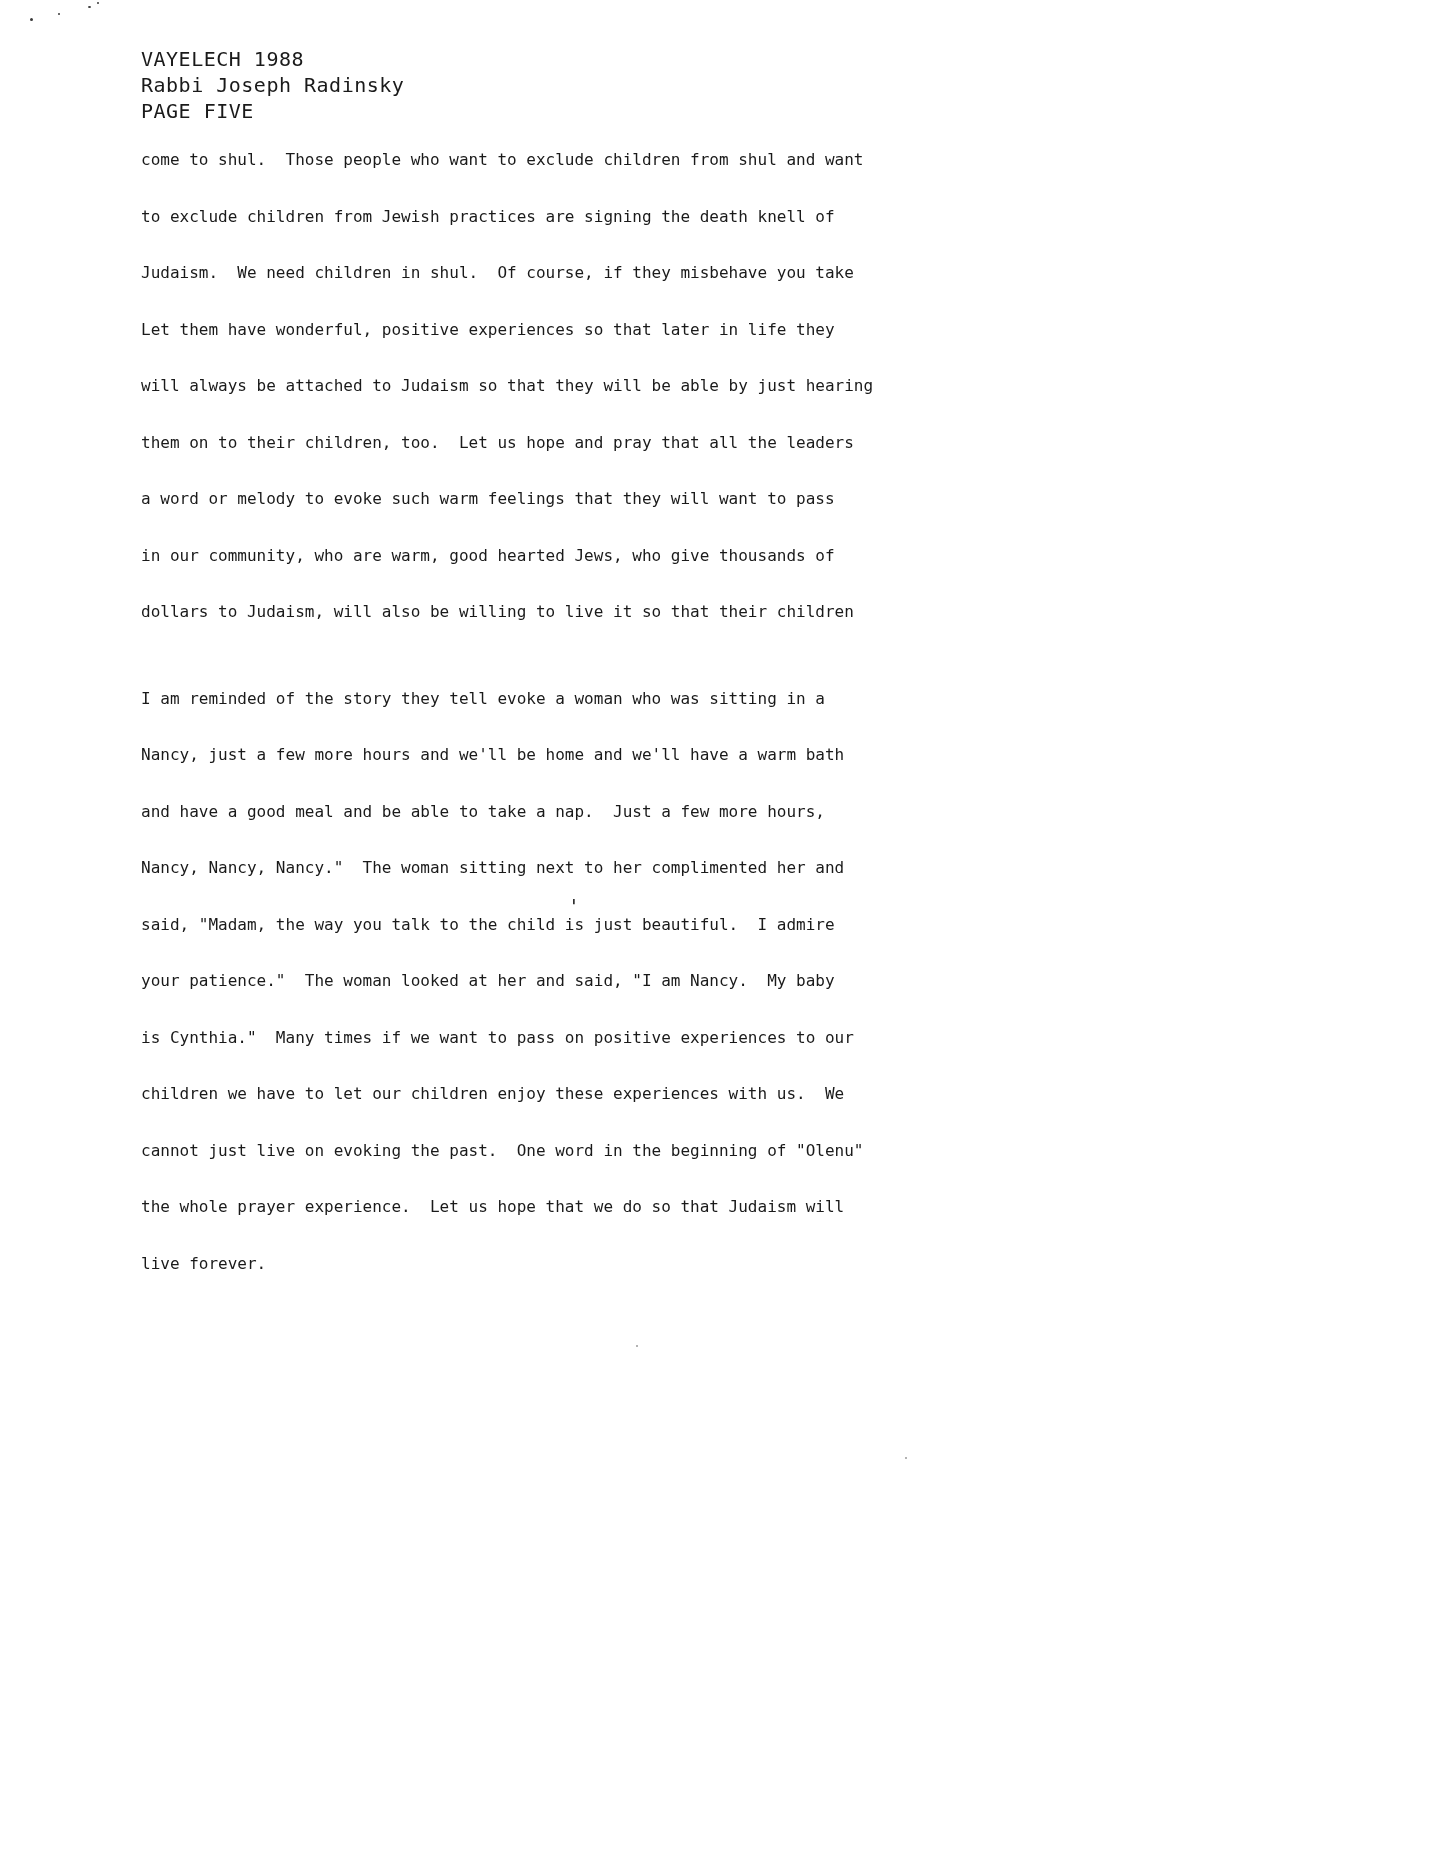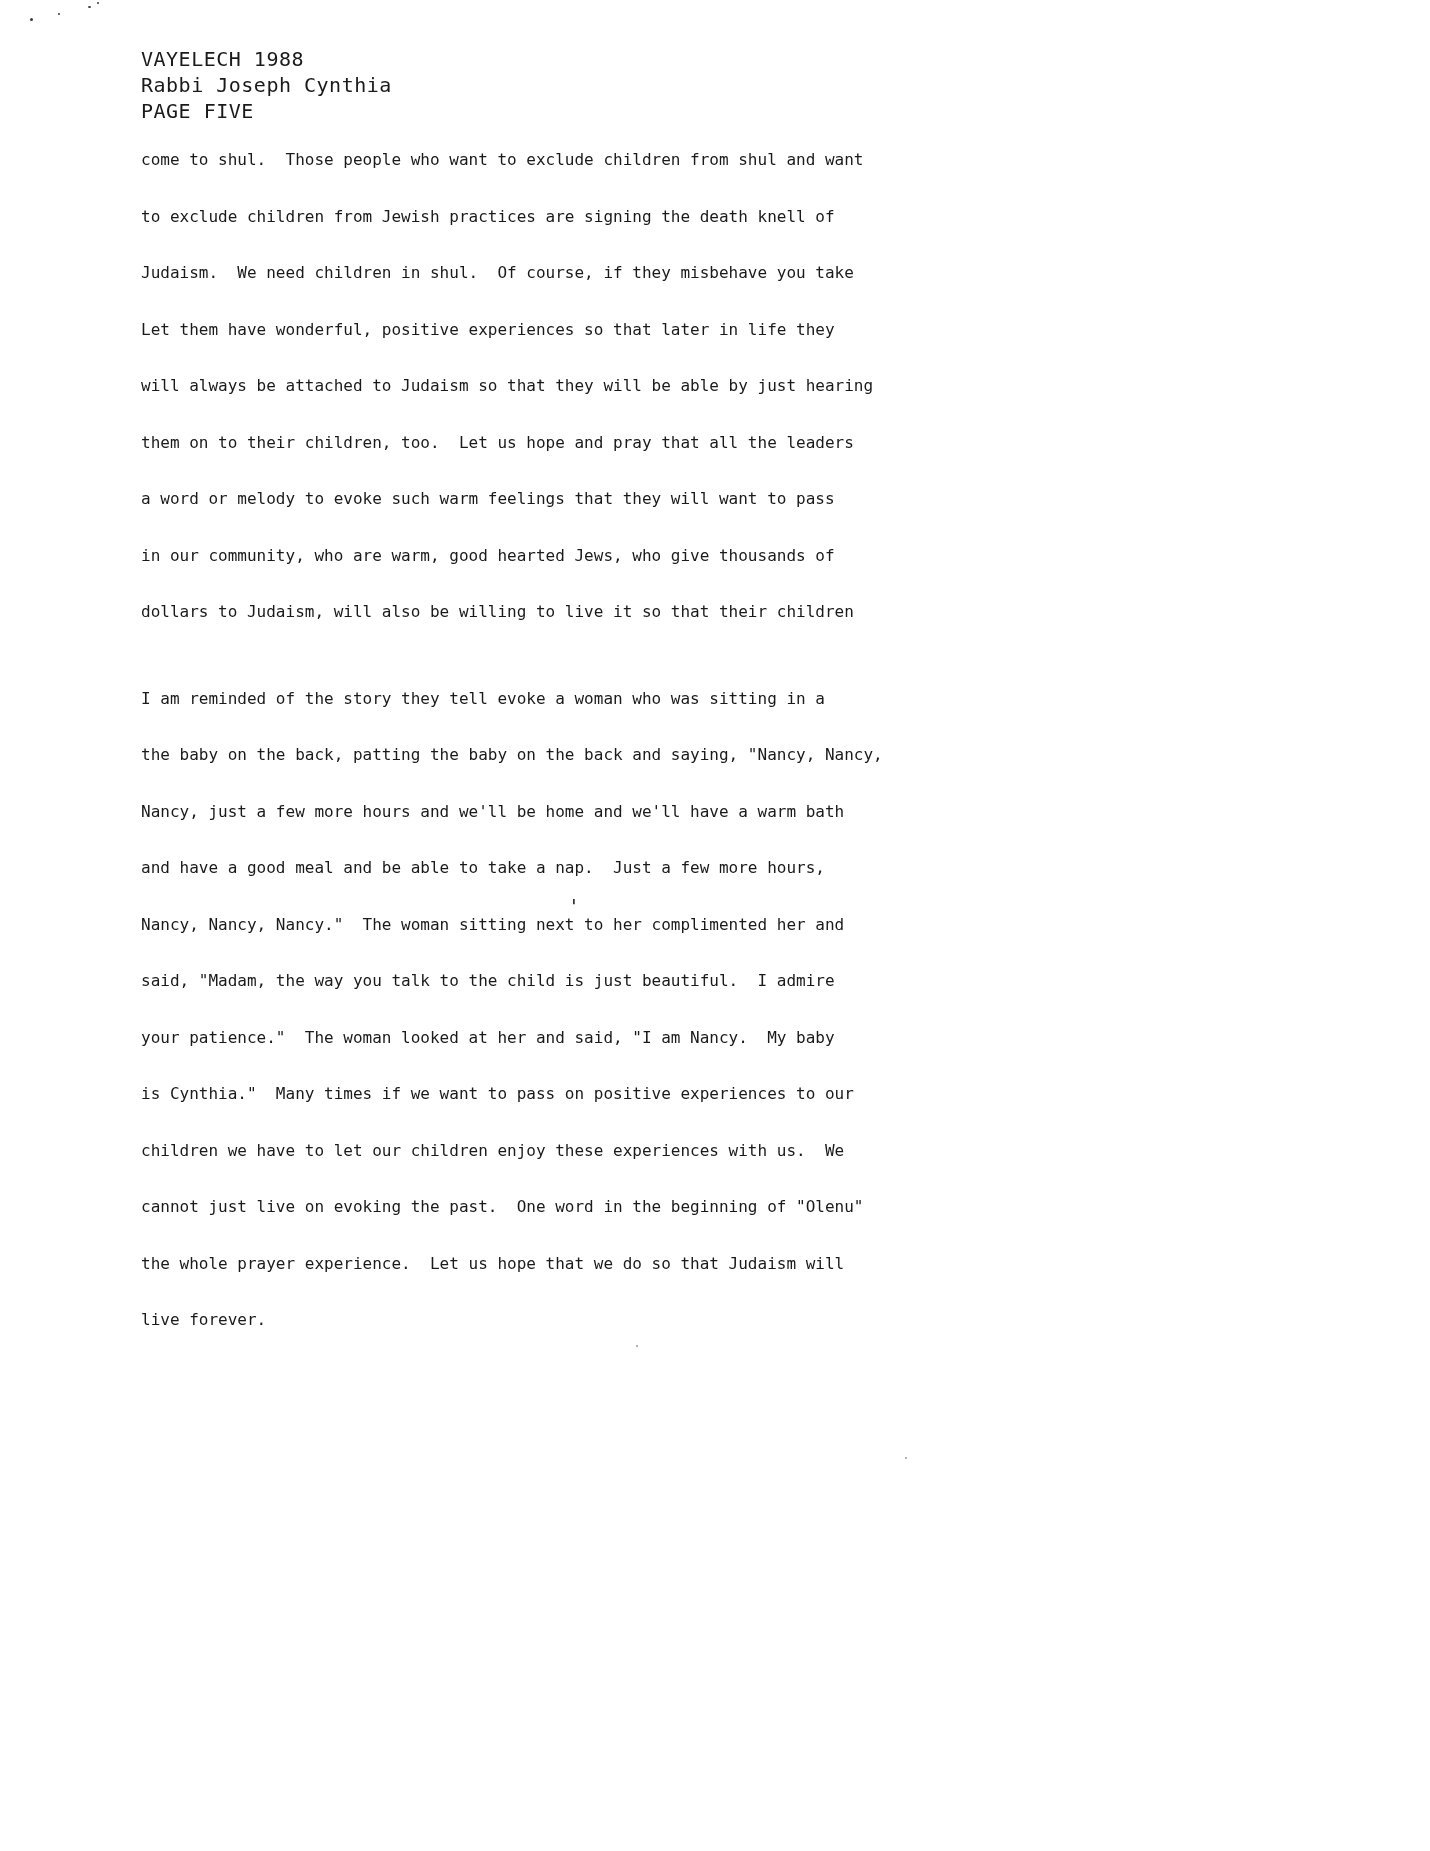--- a/index.html
+++ b/index.html
@@ -73,39 +73,38 @@
   <span class="speck s1"></span>
   <span class="speck s2"></span>
   <span class="speck s3"></span>
   <span class="speck s4"></span>
   <span class="speck s5"></span>
   <span class="speck s6"></span>
   <span class="speck s7"></span>
 
   <div class="header">
     <div class="hline">VAYELECH 1988</div>
-    <div class="hline">Rabbi Joseph Cynthia</div>
+    <div class="hline">Rabbi Joseph Radinsky</div>
     <div class="hline">PAGE FIVE</div>
   </div>
 
   <div class="body-text" id="body-container">
       <div class="paragraph">
         <div class="line">come to shul.  Those people who want to exclude children from shul and want</div>
         <div class="line">to exclude children from Jewish practices are signing the death knell of</div>
         <div class="line">Judaism.  We need children in shul.  Of course, if they misbehave you take</div>
         <div class="line">Let them have wonderful, positive experiences so that later in life they</div>
         <div class="line">will always be attached to Judaism so that they will be able by just hearing</div>
         <div class="line">them on to their children, too.  Let us hope and pray that all the leaders</div>
         <div class="line">a word or melody to evoke such warm feelings that they will want to pass</div>
         <div class="line">in our community, who are warm, good hearted Jews, who give thousands of</div>
         <div class="line">dollars to Judaism, will also be willing to live it so that their children</div>
       </div>
       <div class="paragraph">
         <div class="line">I am reminded of the story they tell evoke a woman who was sitting in a</div>
-        <div class="line">the baby on the back, patting the baby on the back and saying, "Nancy, Nancy,</div>
         <div class="line">Nancy, just a few more hours and we'll be home and we'll have a warm bath</div>
         <div class="line">and have a good meal and be able to take a nap.  Just a few more hours,</div>
         <div class="line">Nancy, Nancy, Nancy."  The woman sitting next to her complimented her and</div>
         <div class="line">said, "Madam, the way you talk to the child is just beautiful.  I admire</div>
         <div class="line">your patience."  The woman looked at her and said, "I am Nancy.  My baby</div>
         <div class="line">is Cynthia."  Many times if we want to pass on positive experiences to our</div>
         <div class="line">children we have to let our children enjoy these experiences with us.  We</div>
         <div class="line">cannot just live on evoking the past.  One word in the beginning of "Olenu"</div>
         <div class="line">the whole prayer experience.  Let us hope that we do so that Judaism will</div>
         <div class="line">live forever.</div>

